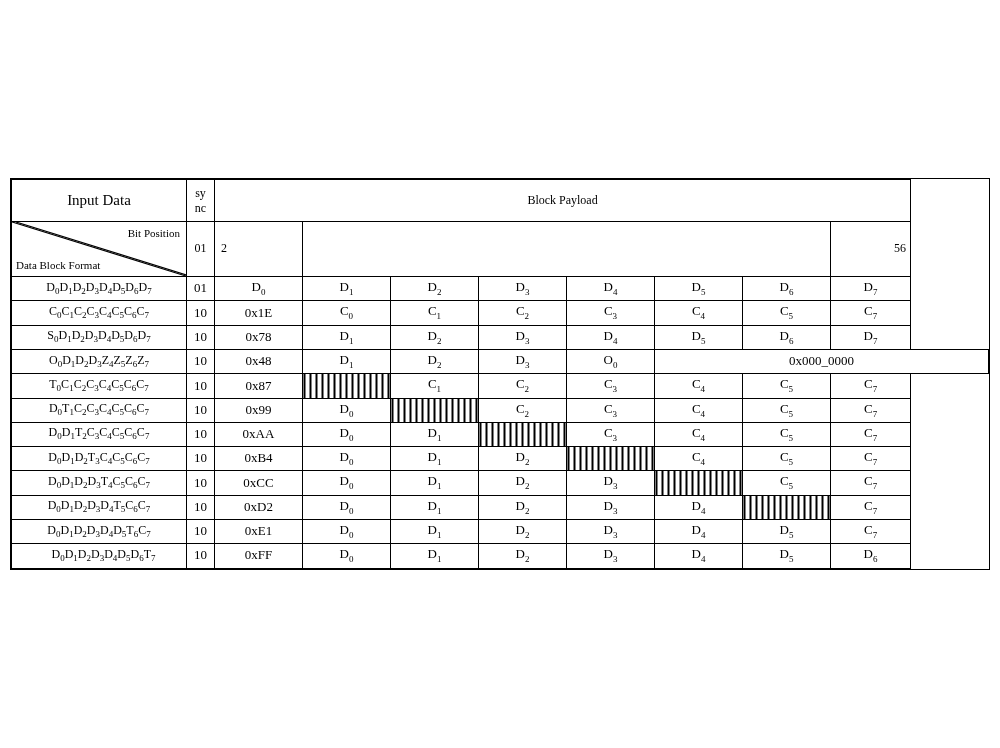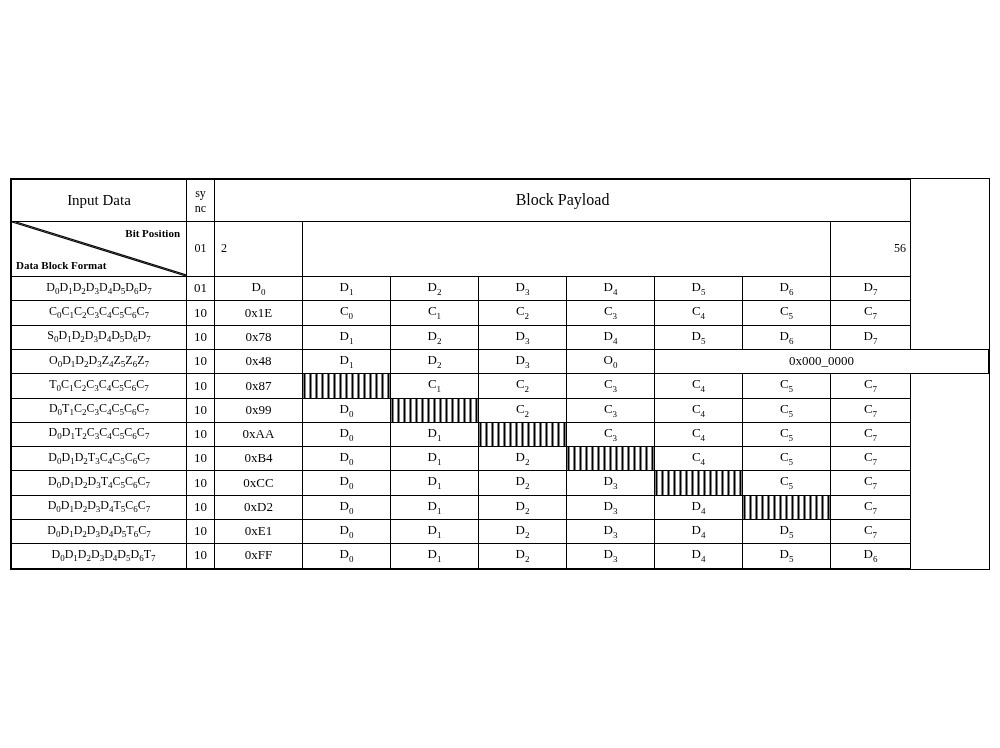--- a/index.html
+++ b/index.html
@@ -35,21 +35,20 @@
       font-weight: normal;
       padding: 6px 4px;
     }
     .diagonal-cell {
       position: relative;
       text-align: right;
       padding: 2px;
       font-size: 11px;
       height: 55px;
       min-height: 55px;
-      font-weight: bold;
     }
     .diagonal-cell .bit-pos-label {
       position: absolute;
       top: 4px;
       right: 6px;
       font-size: 11px;
     }
     .diagonal-cell .data-block-label {
       position: absolute;
       bottom: 4px;
@@ -98,21 +97,21 @@
     <col style="width:88px">
     <col style="width:88px">
     <col style="width:88px">
     <col style="width:80px">
   </colgroup>
   <tbody>
 
     <tr class="header-row">
       <td style="font-size:15px;">Input Data</td>
       <td style="font-size:12px; white-space:pre-line; line-height:1.2;">sy<br>nc</td>
-      <td colspan="8" style="font-size:16px;">Block Payload</td>
+      <td colspan="8" style="font-size:12px;">Block Payload</td>
     </tr>
 
     <tr>
       <td class="diagonal-cell">
         <svg class="diagonal-line" viewBox="0 0 175 55" preserveAspectRatio="none">
           <line x1="0" y1="0" x2="175" y2="55" stroke="#000" stroke-width="1.2"></line>
           <line x1="0" y1="0" x2="175" y2="55" stroke="#000" stroke-width="1.2" transform="translate(4,0)"></line>
         </svg>
         <span class="bit-pos-label">Bit Position</span>
         <span class="data-block-label">Data Block Format</span>

